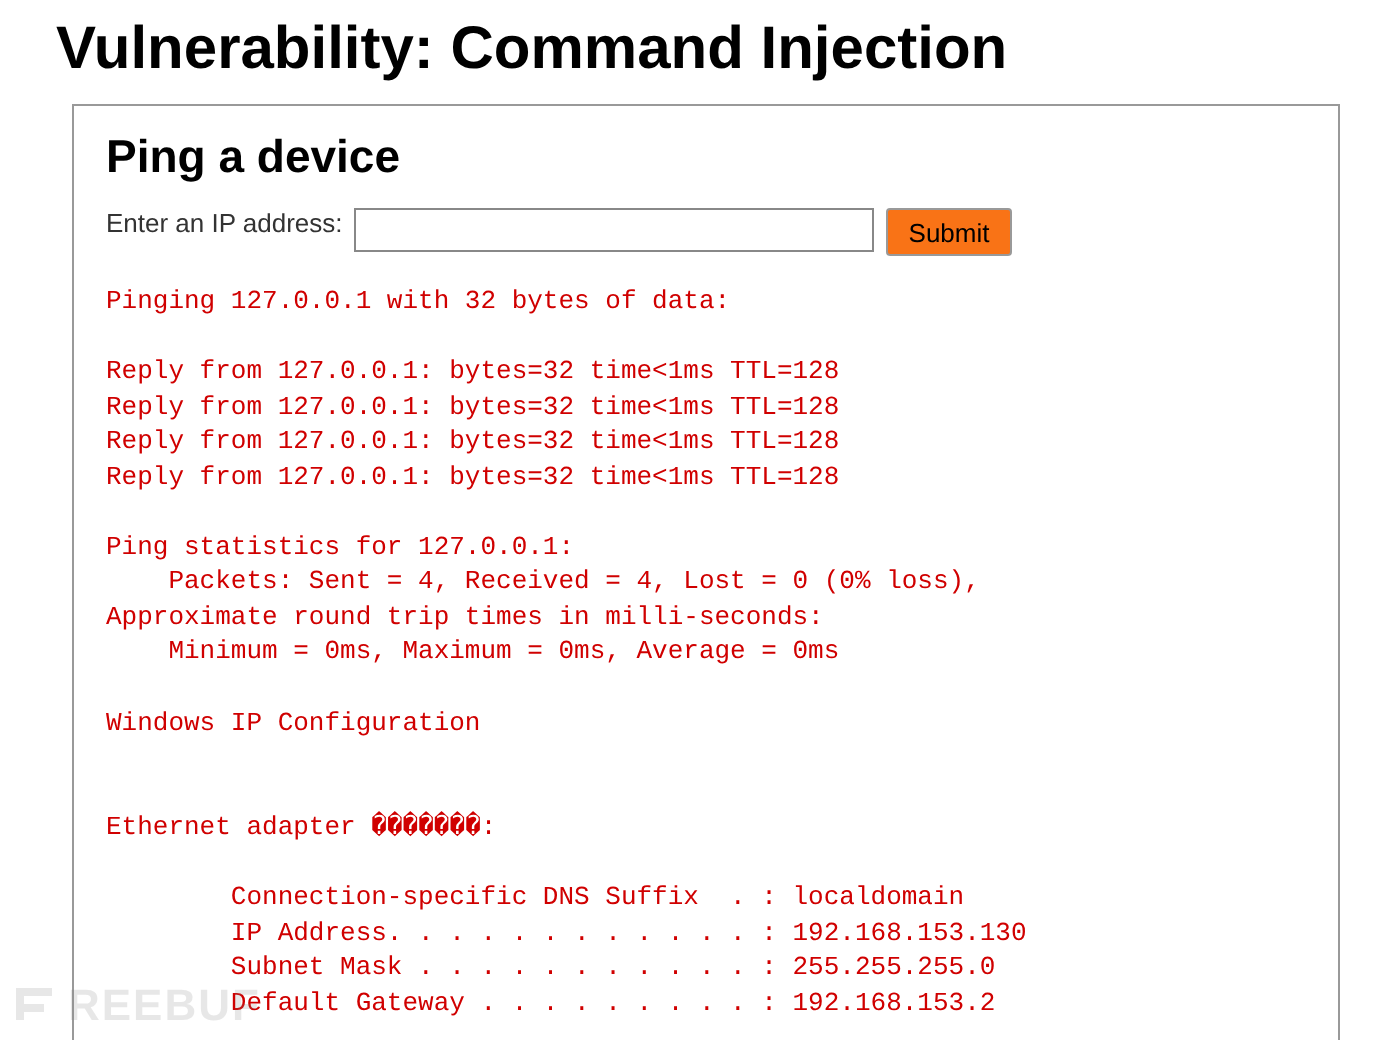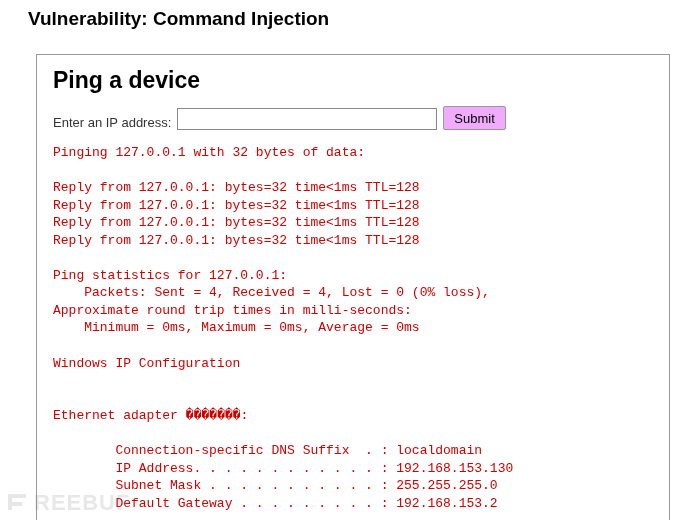--- a/index.html
+++ b/index.html
@@ -7,58 +7,58 @@
       margin: 0;
       padding: 0;
       font-family: Arial, Helvetica, sans-serif;
       background: #fff;
       width: 690px;
       height: 520px;
       overflow: hidden;
       position: relative;
     }
     .page-title {
-      font-size: 19px;
+      font-size: 30px;
       font-weight: bold;
-      margin: 8px 0 24px 28px;
+      margin: 8px 0 10px 28px;
       color: #000;
     }
     .panel {
       border: 1px solid #999;
       margin: 0 20px 0 36px;
       padding: 10px 16px 16px 16px;
       background: #fff;
     }
     .panel-heading {
       font-size: 23px;
       font-weight: bold;
       margin: 2px 0 12px 0;
       color: #000;
     }
     .form-row {
       font-size: 13px;
       color: #333;
       display: flex;
-      align-items: flex-end;
+      align-items: flex-start;
       gap: 6px;
       margin-bottom: 14px;
     }
     .form-row label { white-space: nowrap; }
     .ip-input {
       border: 1px solid #888;
       height: 22px;
       width: 260px;
       padding: 2px 4px;
       font-size: 13px;
     }
     .submit-btn {
       height: 24px;
       padding: 1px 10px;
       font-size: 13px;
-      background: #f0abfc;
+      background: #f97316;
       border: 1px solid #999;
       border-radius: 2px;
       cursor: pointer;
     }
     .output {
       font-family: "SimSun", "Courier New", monospace;
       font-size: 13px;
       line-height: 1.35;
       color: #d00000;
       white-space: pre;

